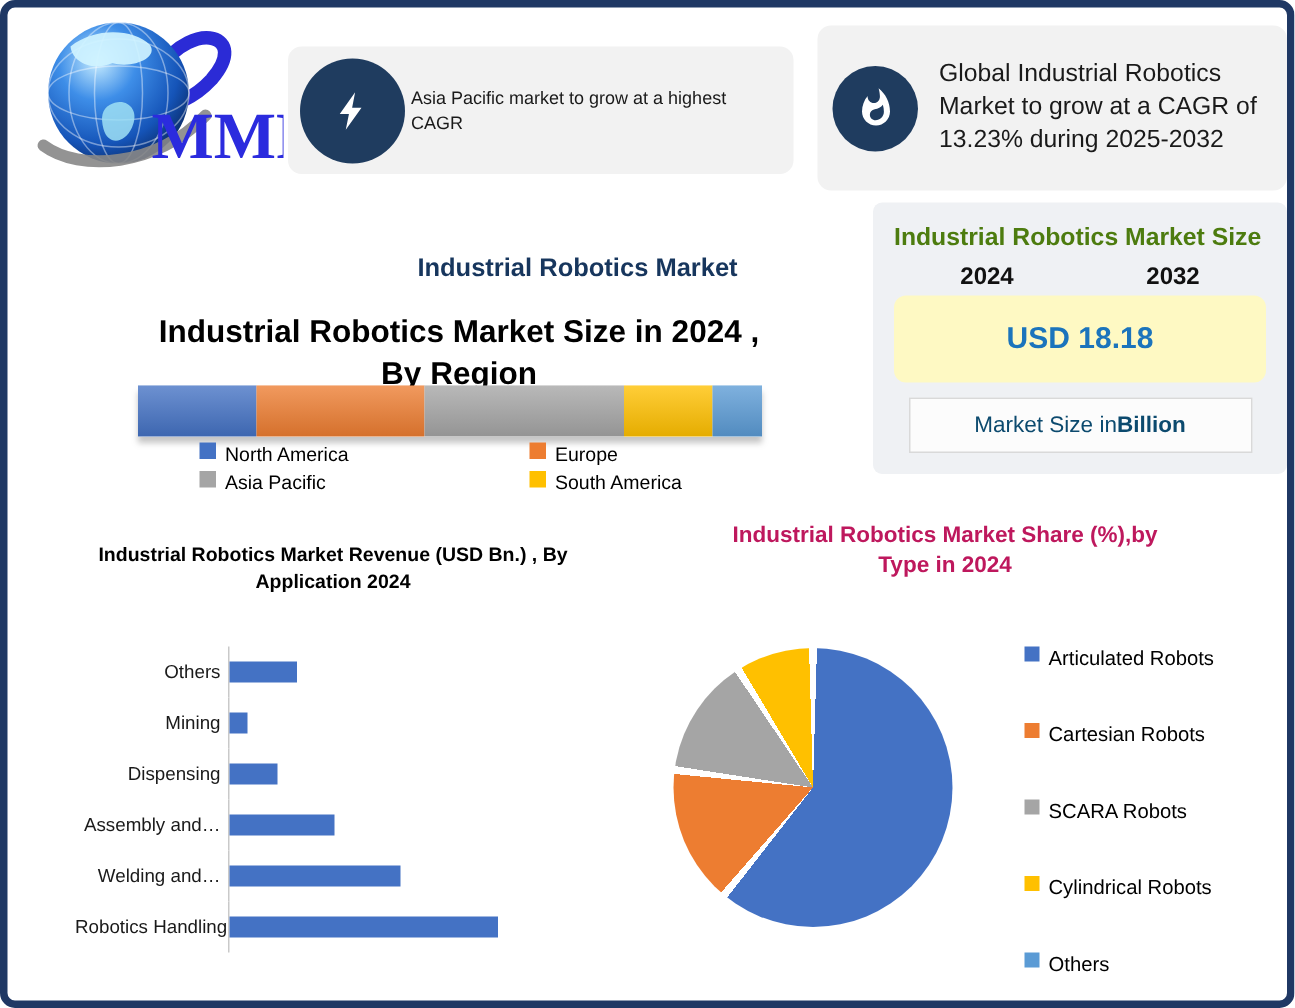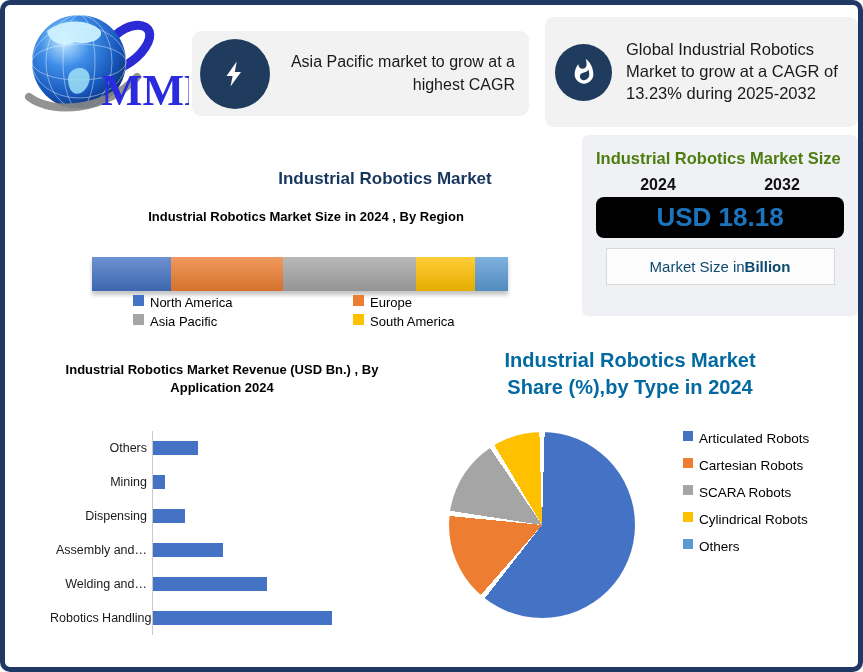--- a/index.html
+++ b/index.html
@@ -10,62 +10,62 @@
   }
   
   .logo { position:absolute; left:12px; top:4px; width:172px; height:110px; }
   
   .callout { position:absolute; background:#F2F2F2; border-radius:9px; display:flex; align-items:center; }
   .callout-1 { left:187px; top:26px; width:337px; height:85px; padding:0 10px 0 8px; }
   .callout-2 { left:540px; top:12px; width:313px; height:110px; padding:0 8px 0 10px; }
   .icon-circle { background:#1F3C5F; border-radius:50%; flex:0 0 auto; display:flex; align-items:center; justify-content:center; }
   .icon-circle.c1 { width:70px; height:70px; }
   .icon-circle.c2 { width:57px; height:57px; }
-  .callout-text { flex:1; font-size:16px; color:#1a1a1a; line-height:1.4; text-align:right; padding:0 4px; }
+  .callout-text { flex:1; font-size:12px; color:#1a1a1a; line-height:1.4; text-align:left; padding:0 4px; }
   .callout-text.left { text-align:left; font-size:16.5px; line-height:1.32; padding-left:14px; }
   .callout-text .b { font-weight:normal; }
   
   .size-panel { position:absolute; left:577px; top:130px; width:276px; height:181px;
     background:#EFF1F4; border-radius:6px; padding:13px 14px 0; }
   .size-title { font-size:16.5px; font-weight:bold; color:#4d7c0f; line-height:1.3; }
   .years-row { display:flex; margin-top:7px; }
   .years-row .yr { flex:1; text-align:center; font-size:16px; font-weight:bold; color:#111; }
   .cards-row { display:flex; gap:6px; margin-top:3px; }
-  .value-card { flex:1; height:41px; background:#000000; border-radius:8px; display:flex;
-    align-items:center; justify-content:center; font-size:26px; font-weight:bold; }
+  .value-card { flex:1; height:58px; background:#fef9c3; border-radius:8px; display:flex;
+    align-items:center; justify-content:center; font-size:20px; font-weight:bold; }
   .footnote { margin:10px auto 0; width:229px; height:37px; background:#FCFCFC; border:1px solid #D9D9D9;
     display:flex; align-items:center; justify-content:center; font-size:15px; color:#0c4a6e; }
   
   .page-title { position:absolute; left:230px; top:164px; width:300px; text-align:center;
     font-size:17px; font-weight:bold; color:#17365D; }
   
   .region-title { position:absolute; left:85px; top:203px; width:432px; text-align:center;
-    font-size:13px; font-weight:bold; color:#000; line-height:1.35; }
+    font-size:21px; font-weight:bold; color:#000; line-height:1.35; }
   .stacked-bar { position:absolute; left:87px; top:252px; width:416px; height:34px; display:flex;
     box-shadow:0 4px 4px rgba(110,110,110,.4); }
   .stacked-bar .seg { height:100%; background-image:linear-gradient(to bottom, rgba(255,255,255,.22), rgba(0,0,0,.10)); }
   .region-legend { position:absolute; left:128px; top:290px; width:370px; display:grid;
     grid-template-columns:220px auto; row-gap:4px; font-size:13px; color:#000; }
   .legend-item { display:flex; align-items:flex-start; gap:6px; }
   .legend-item .sw { width:11px; height:11px; flex:0 0 auto; }
   
   .app-title { position:absolute; left:57px; top:356px; width:320px; text-align:center;
     font-size:13px; font-weight:bold; color:#000; line-height:1.35; }
   .bar-plot { position:absolute; left:45px; top:426px; width:370px; }
   .bar-row { display:flex; align-items:center; height:34px; }
   .bar-label { width:102px; text-align:right; padding-right:5px; font-size:12.5px; color:#1a1a1a;
     white-space:nowrap; overflow:hidden; }
   .bar-track { width:200px; height:34px; border-left:1px solid #C9C9C9; display:flex; align-items:center; }
   .bar-track .bar { height:14px; }
   
   .pie-title { position:absolute; left:470px; top:342px; width:310px; text-align:center;
-    font-size:20px; font-weight:bold; color:#0369a1; line-height:1.35; }
+    font-size:15px; font-weight:bold; color:#be185d; line-height:1.35; }
   .pie { position:absolute; left:444px; top:427px; width:186px; height:186px; border-radius:50%; }
   .pie-legend { position:absolute; left:678px; top:426px; display:flex; flex-direction:column;
-    gap:12px; font-size:13.5px; color:#000; }
+    gap:36px; font-size:13.5px; color:#000; }
   .pie-legend .legend-item .sw { width:10px; height:10px; }
 </style>
 </head>
 <body>
 
 <div class="frame">
 
   <div class="logo">
     <svg width="172" height="110" viewBox="0 0 172 110">
       <defs>

